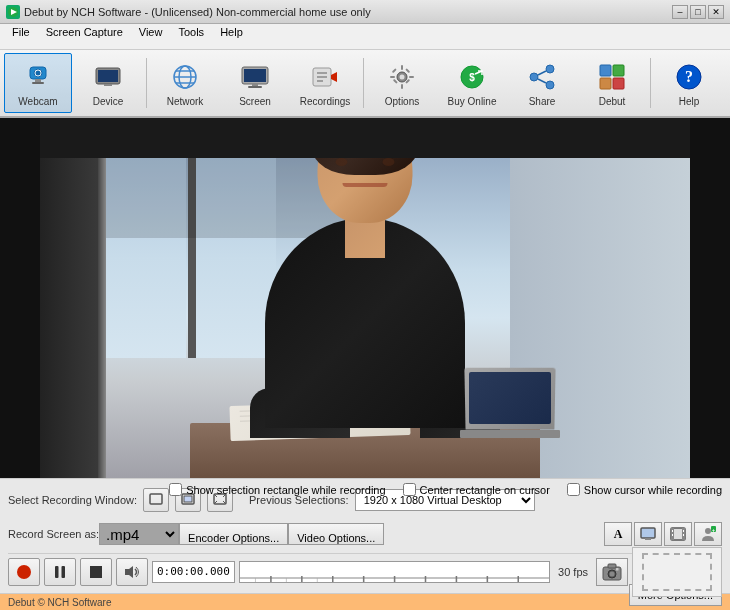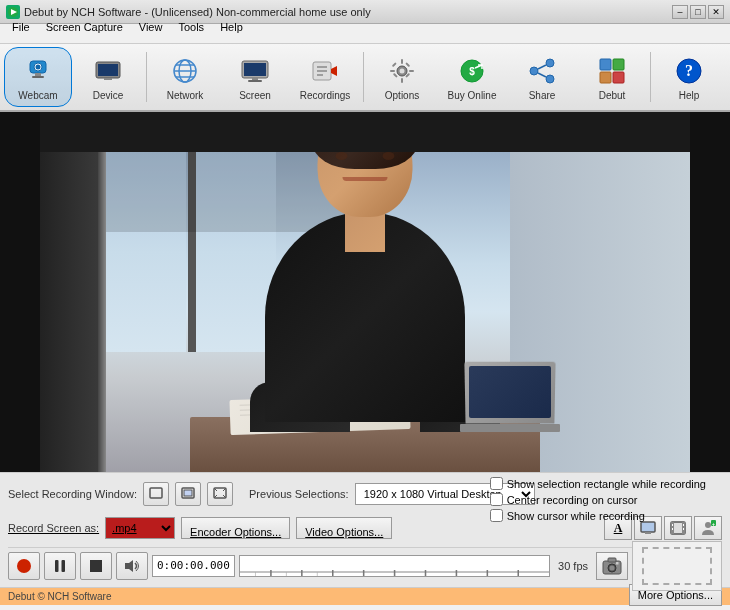--- a/index.html
+++ b/index.html
@@ -18,24 +18,24 @@
     }
     .title-bar-left { display: flex; align-items: center; gap: 4px; }
     .title-bar-icon { width: 14px; height: 14px; background: #1a6; border-radius: 2px; display: flex; align-items: center; justify-content: center; }
     .title-bar-text { font-size: 11px; color: #222; text-align: right; }
     .title-bar-controls { display: flex; gap: 2px; }
     .title-btn { width: 16px; height: 14px; background: linear-gradient(to bottom, #e8e8e8, #c8c8c8); border: 1px solid #999; font-size: 9px; display: flex; align-items: center; justify-content: center; cursor: pointer; }
 
     
     .menu-bar {
       background: #f0f0f0;
-      height: 20px;
-      display: flex;
-      align-items: flex-end;
-      padding: 8px 4px;
+      height: 26px;
+      display: flex;
+      align-items: flex-start;
+      padding: 0 4px;
       border-bottom: 1px solid #ccc;
     }
     .menu-item { padding: 2px 8px; font-size: 11px; cursor: pointer; color: #000; }
 
     
     .toolbar {
       background: linear-gradient(to bottom, #f5f5f5, #e0e0e0);
       height: 68px;
       display: flex;
       align-items: center;
@@ -49,21 +49,21 @@
       align-items: center;
       justify-content: center;
       width: 68px;
       height: 60px;
       cursor: pointer;
       border: 1px solid transparent;
       border-radius: 2px;
       padding: 2px;
       background: transparent;
     }
-    .toolbar-btn.active { background: rgba(0,120,215,0.15); border-color: #0078d7; border-radius: 14px; }
+    .toolbar-btn.active { background: rgba(0,120,215,0.15); border-color: #0078d7; }
     .toolbar-icon { width: 36px; height: 36px; display: flex; align-items: center; justify-content: center; }
     .toolbar-label { font-size: 10px; color: #333; margin-top: 1px; }
     .toolbar-sep { width: 1px; height: 50px; background: #bbb; margin: 0 2px; }
 
     
     .video-area {
       background: #1a1a1a;
       height: 360px;
       display: flex;
       align-items: center;
@@ -129,26 +129,24 @@
       background: linear-gradient(to bottom, #f5f5f5, #e0e0e0);
       border: 1px solid #999;
       cursor: pointer;
     }
 
     
     .record-row {
       display: flex;
       align-items: center;
       height: 30px;
-      gap: 6px;
       margin-top: 2px;
-      text-decoration: underline;
     }
     .record-label { font-size: 11px; color: #333; min-width: 90px; }
-    .format-select { height: 22px; border: 1px solid #999; background: #b91c1c; font-size: 11px; padding: 0 2px; width: 70px; }
+    .format-select { height: 22px; border: 1px solid #999; background: #a3a3a3; font-size: 15px; padding: 0 2px; width: 80px; }
     .action-btn {
       height: 22px; padding: 8px 8px;
       font-size: 11px;
       background: linear-gradient(to bottom, #f5f5f5, #e0e0e0);
       border: 1px solid #999; cursor: pointer; text-align: center;
     }
 
     
     .right-icons { display: flex; align-items: center; gap: 2px; margin-left: auto; }
     .ri-btn {
@@ -483,28 +481,28 @@
       <svg width="14" height="14" viewBox="0 0 14 14">
           <rect x="1" y="1" width="12" height="10" rx="1" stroke="#555" stroke-width="1.5" fill="none"></rect>
           <path d="M4 4 L1 1 M10 4 L13 1 M4 8 L1 11 M10 8 L13 11" stroke="#555" stroke-width="1"></path>
         </svg>
     </div>
     <span class="prev-label">Previous Selections:</span>
     <select class="dropdown-select">
       <option>1920 x 1080 Virtual Desktop</option>
     </select>
 
-    <div style="position:absolute;right:16px;top:0;display:flex;flex-direction:column;gap:3px;">
+    <div style="position:absolute;right:0;top:0;display:flex;flex-direction:row;gap:17px;">
       <label class="checkbox-row">
         <input type="checkbox" style="">
         <span>Show selection rectangle while recording</span>
       </label>
       <label class="checkbox-row">
         <input type="checkbox" style="">
-        <span>Center recording on cursor</span>
+        <span>Center rectangle on cursor</span>
       </label>
       <label class="checkbox-row">
         <input type="checkbox" style="">
         <span>Show cursor while recording</span>
       </label>
     </div>
   </div>
 
   <div class="record-row">
     <span class="record-label">Record Screen as:</span>

